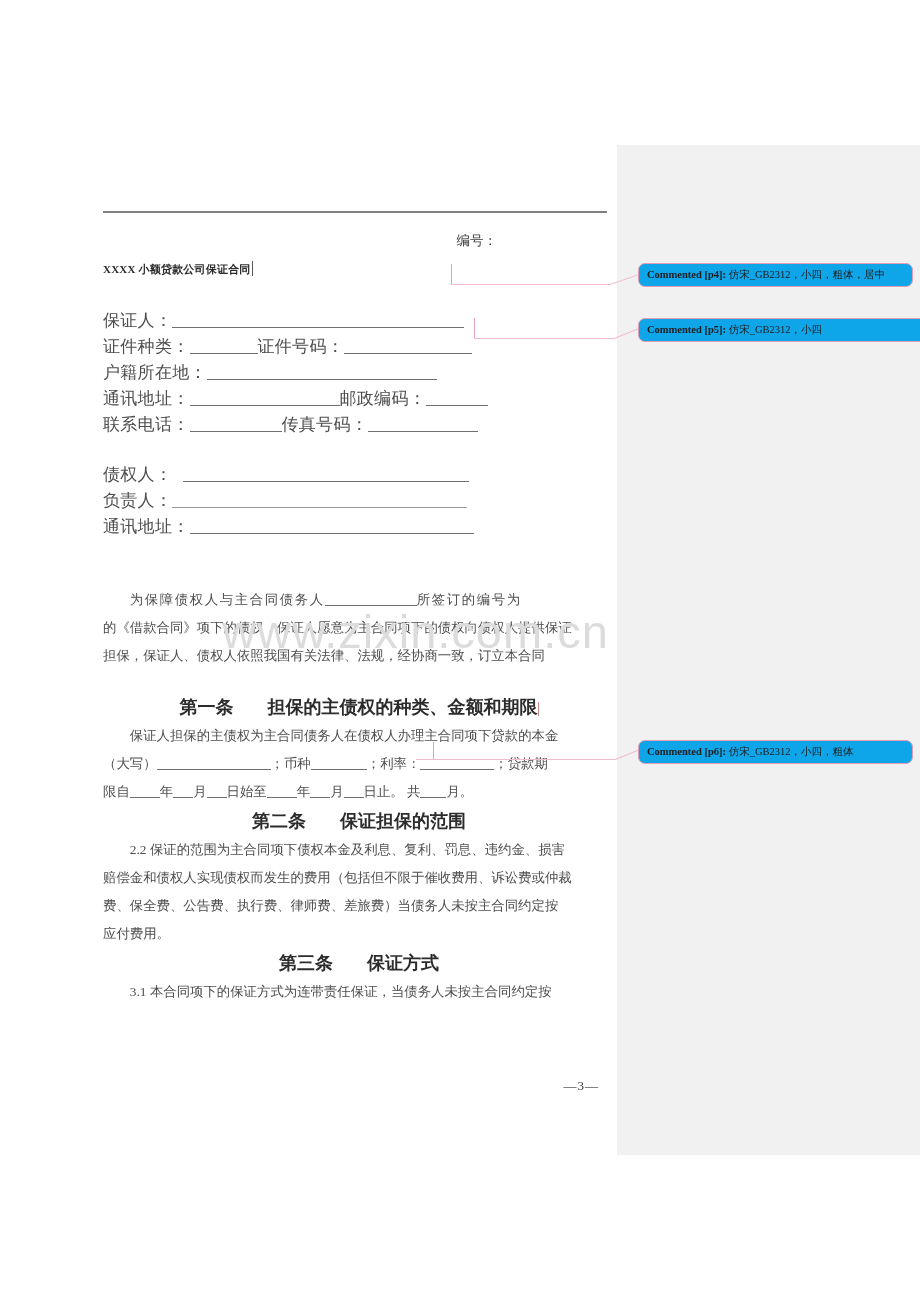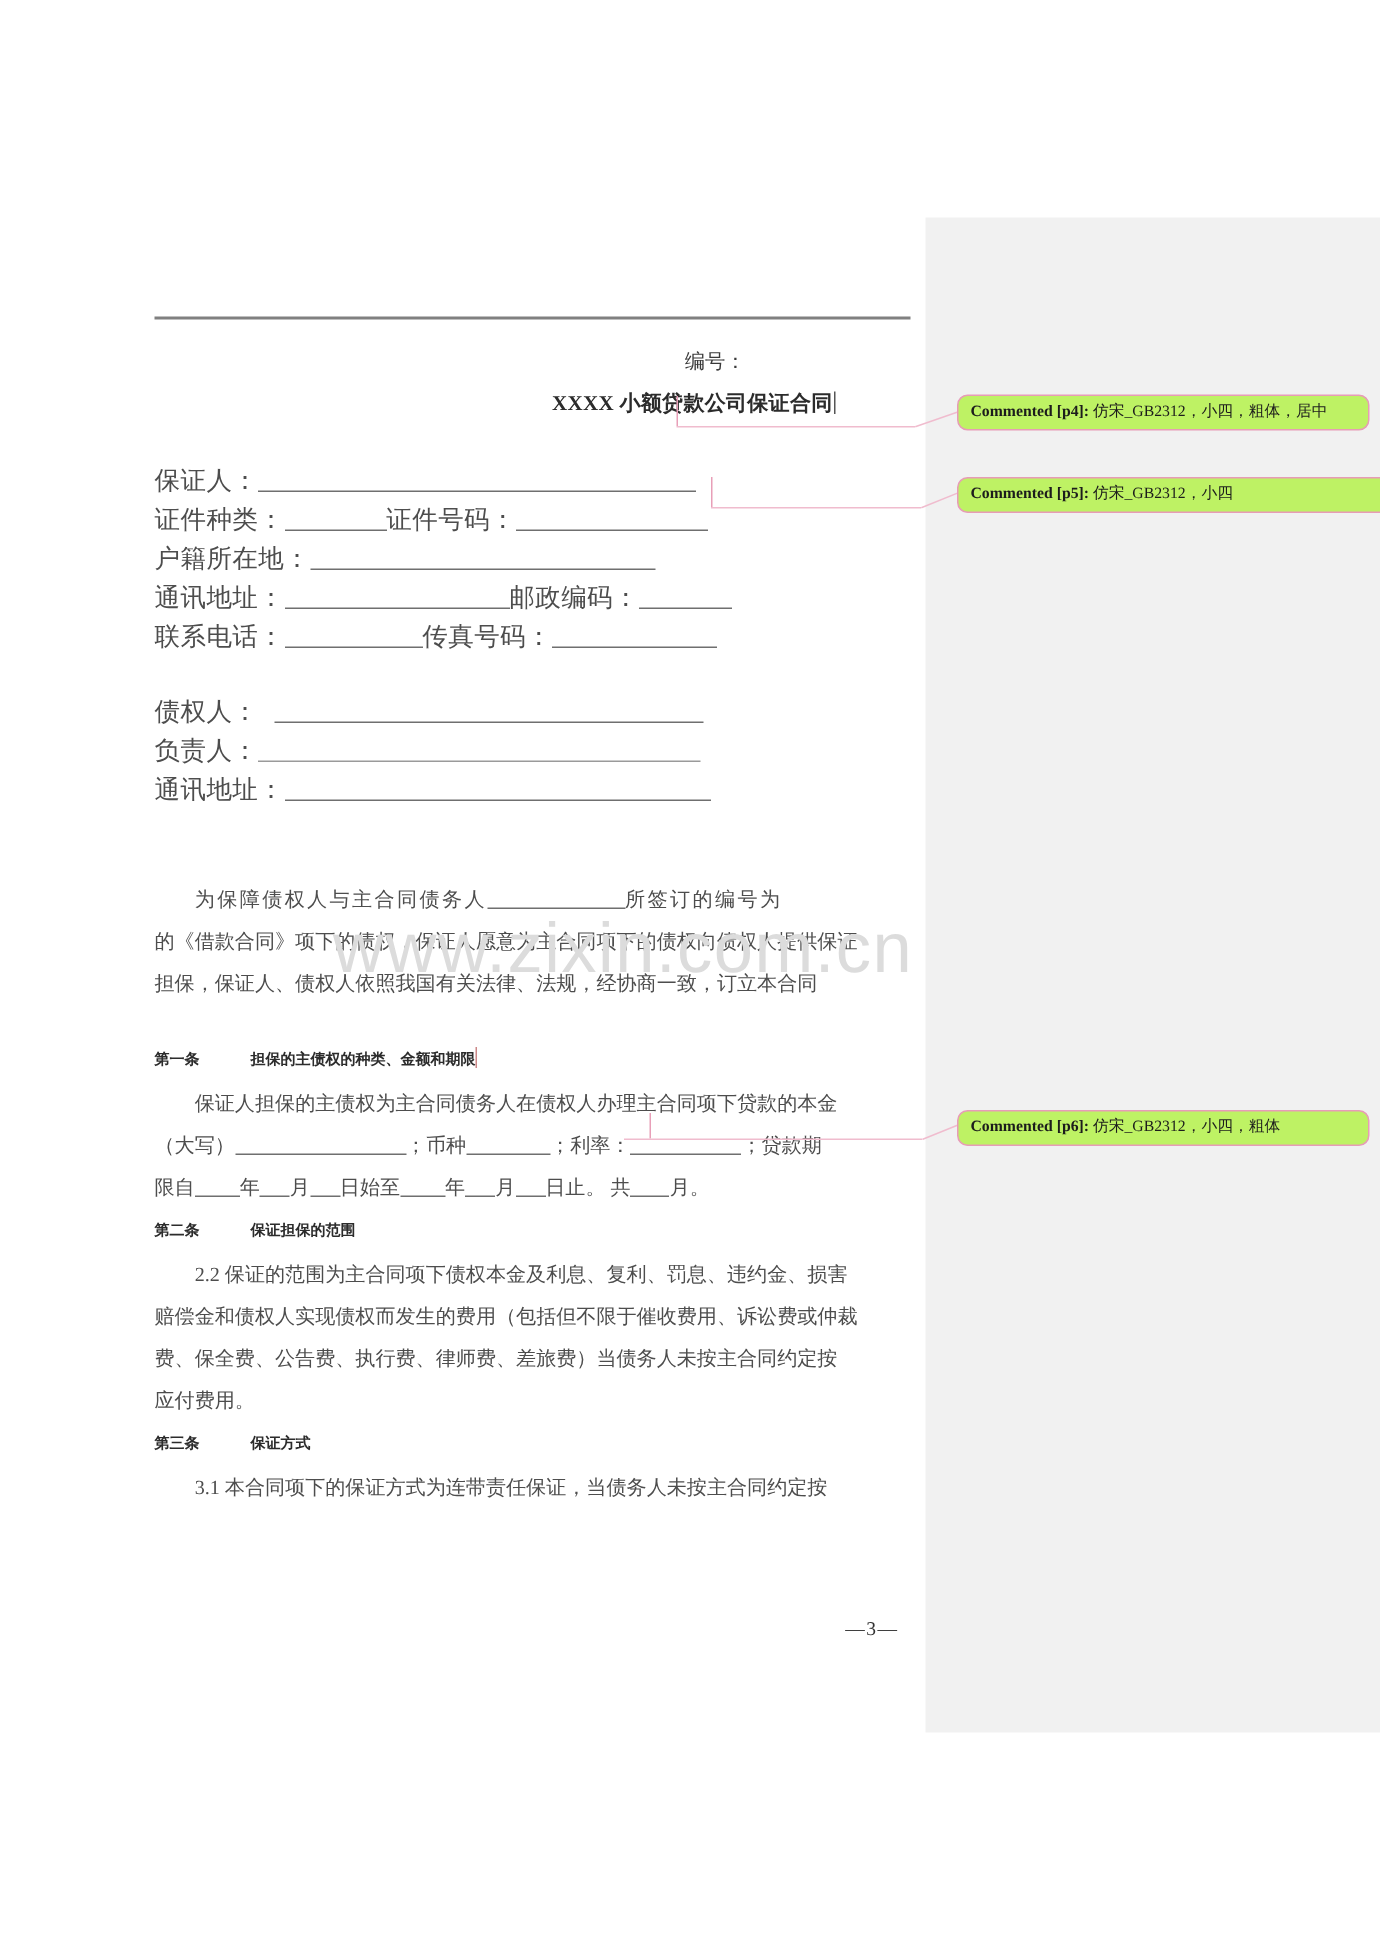--- a/index.html
+++ b/index.html
@@ -49,23 +49,23 @@
 
   .serial-row {
     text-align: right;
     padding-right: 118px;
     font-size: 13.5px;
     color: #3a3a3a;
     margin-bottom: 4px;
   }
 
   .doc-title {
-    text-align: right;
+    text-align: left;
     font-weight: bold;
-    font-size: 14px;
+    font-size: 11px;
     color: #2b2b2b;
     letter-spacing: .2px;
     padding-right: 58px;
     margin-bottom: 26px;
     position: relative;
   }
   .doc-title .caret {
     display: inline-block;
     width: 1px; height: 15px;
     background: #555;
@@ -99,24 +99,25 @@
     text-align: justify;
     text-justify: inter-ideograph;
     margin: 0;
   }
   .para.indent { text-indent: 2em; }
   .para.wide { letter-spacing: 1.6px; }
 
   .clause-head {
     font-weight: bold;
     color: #2c2c2c;
-    font-size: 10px;
+    font-size: 18px;
     line-height: 30px;
     white-space: nowrap;
     position: relative;
+    text-align: center;
   }
   .clause-head .sp { display: inline-block; width: 34px; }
   .clause-head .caret {
     display: inline-block;
     width: 1px; height: 14px;
     background: #c88;
     vertical-align: -3px;
   }
   .blank-date { width: 30px; }
 
@@ -142,21 +143,21 @@
     color: #dcdcdc;
     letter-spacing: 1px;
     white-space: nowrap;
     pointer-events: none;
     z-index: 3;
   }
 
   
   .comment {
     position: absolute;
-    background: #bef264;
+    background: #0ea5e9;
     border: 1px solid #e79cb6;
     border-radius: 7px;
     padding: 3px 8px 4px 8px;
     font-size: 10.5px;
     line-height: 15px;
     color: #1c1c1c;
     white-space: nowrap;
     z-index: 5;
   }
   .comment .ctag {

